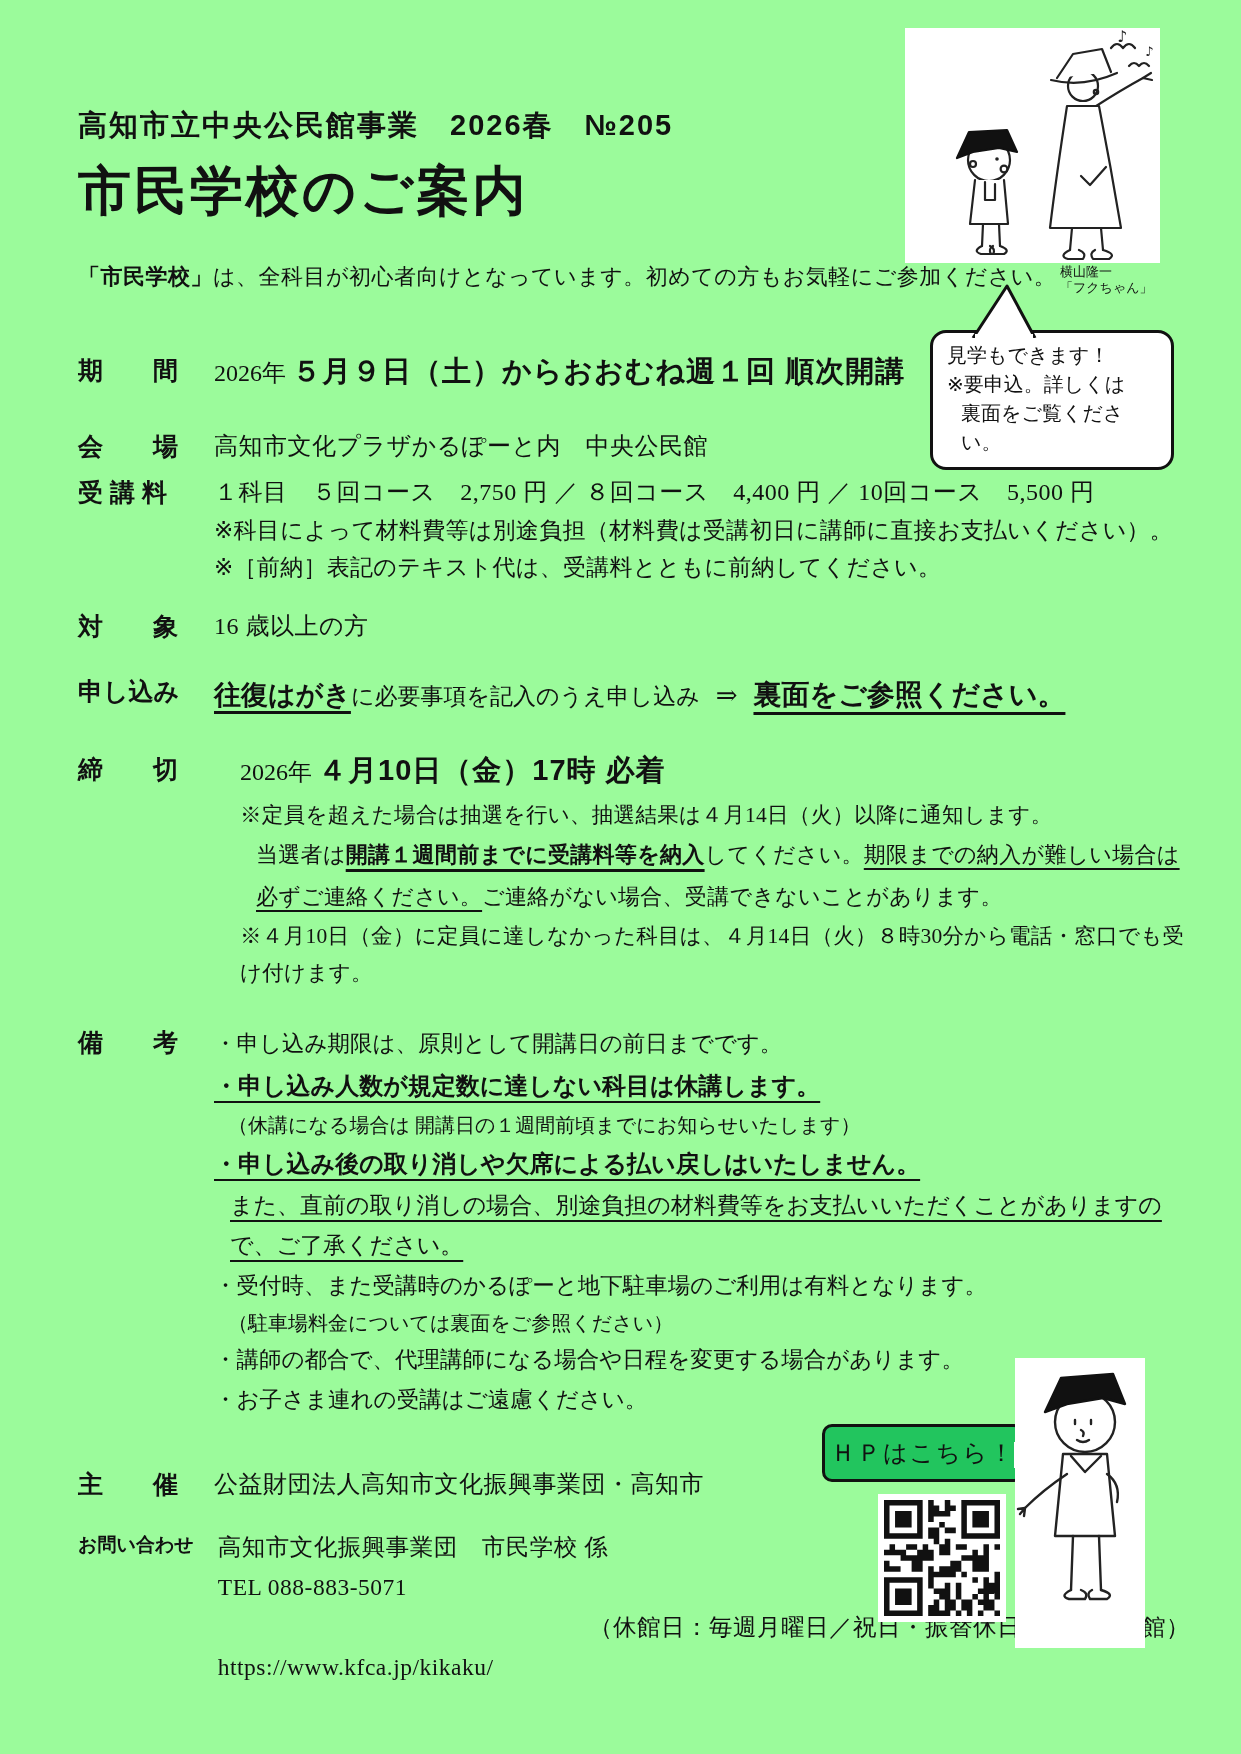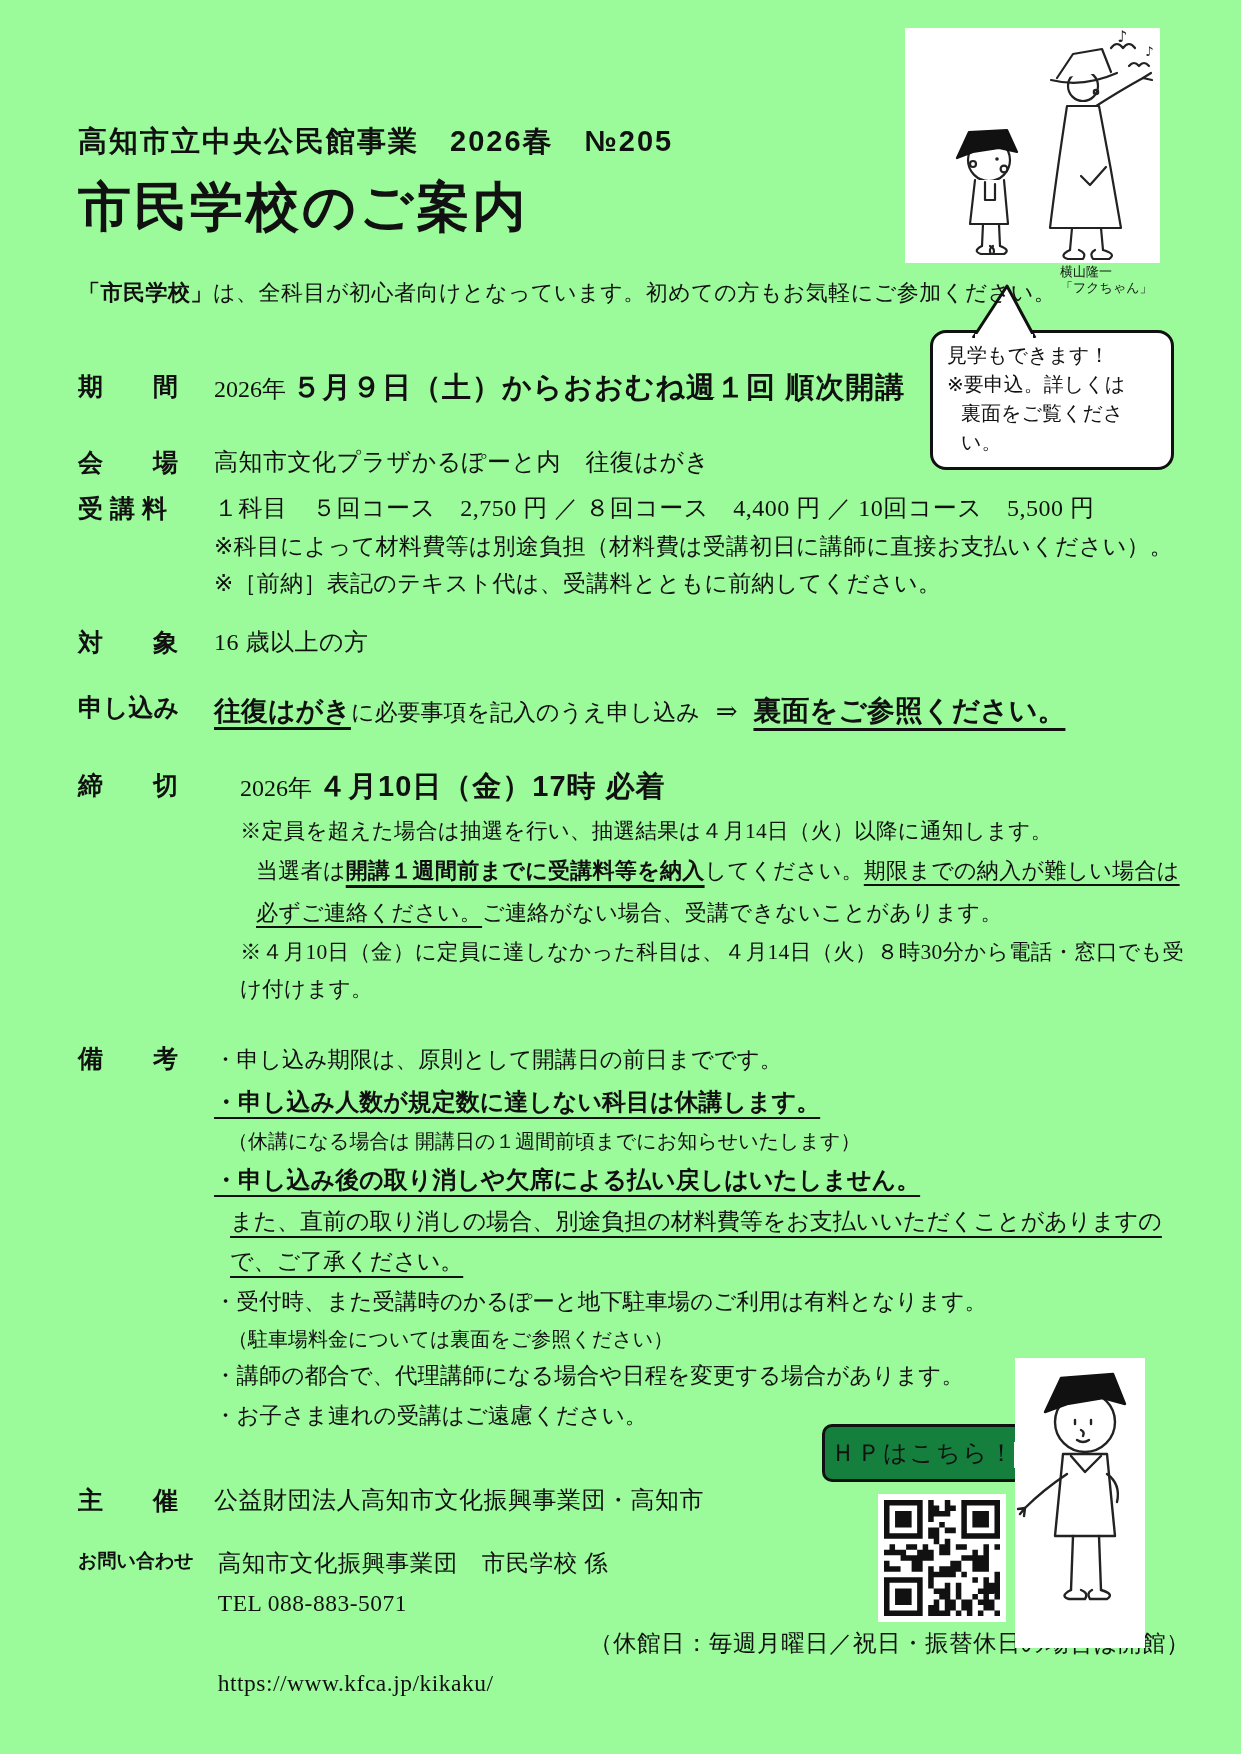--- a/index.html
+++ b/index.html
@@ -8,21 +8,21 @@
     width:1241px;height:1754px;
     background:#9BFB9B;
     color:#111;
     overflow:hidden;
     font-family:"Liberation Serif","DejaVu Serif",serif;
   }
   .gothic{font-family:"Liberation Sans","DejaVu Sans",sans-serif;}
   .mincho{font-family:"Liberation Serif","DejaVu Serif",serif;}
   .b{font-weight:bold;}
 
-  .main{position:absolute;left:78px;top:16px;width:1112px;}
+  .main{position:absolute;left:78px;top:0;width:1112px;}
 
   .program-line{margin-top:106px;font-size:29px;font-weight:bold;letter-spacing:2px;}
   .page-title{margin-top:10px;font-size:53px;font-weight:bold;letter-spacing:3px;}
   .intro{margin-top:34px;font-size:22px;letter-spacing:0.5px;}
   .intro .em{font-family:"Liberation Sans","DejaVu Sans",sans-serif;font-weight:bold;}
 
   .row{display:flex;align-items:flex-start;}
   .row-label{
     flex:0 0 112px;
     font-family:"Liberation Sans","DejaVu Sans",sans-serif;
@@ -102,21 +102,21 @@
     padding:8px 12px 10px 14px;
     font-family:"Liberation Sans","DejaVu Sans",sans-serif;
     font-size:20px;line-height:29px;
   }
   .visit-bubble .indent{padding-left:14px;}
   .bubble-tail-up{position:absolute;left:32px;top:-51px;}
 
   
   .hp-bubble{
     position:absolute;left:822px;top:1424px;width:196px;height:52px;
-    background:#15803d;border:3px solid #111;border-radius:10px;
+    background:#22c55e;border:3px solid #111;border-radius:10px;
     display:flex;align-items:center;justify-content:center;
     font-family:"Liberation Sans","DejaVu Sans",sans-serif;
     font-size:24px;letter-spacing:2px;
   }
   .bubble-tail-right{position:absolute;right:-49px;top:9px;}
   .qr-box{position:absolute;left:878px;top:1494px;width:128px;height:128px;background:#fff;padding:6px;box-sizing:border-box;}
   .qr-box svg{display:block;width:100%;height:100%;}
   .bottom-illo{position:absolute;left:1015px;top:1358px;width:130px;height:290px;background:#fff;}
 </style>
 </head>
@@ -188,21 +188,21 @@
       <div class="row-body">
         <div class="date-main mincho">
           <span>2026年</span>
           <span class="big">５月９日（土）からおおむね週１回 順次開講</span>
         </div>
       </div>
     </div>
 
     <div class="row mt-venue">
       <div class="row-label">会　　場</div>
-      <div class="row-body plain-main mincho">高知市文化プラザかるぽーと内　往復はがき</div>
+      <div class="row-body plain-main mincho">高知市文化プラザかるぽーと内　中央公民館</div>
     </div>
 
     <div class="row mt-fee">
       <div class="row-label">受 講 料</div>
       <div class="row-body">
         <div class="plain-main mincho">１科目　５回コース　2,750 円 ／ ８回コース　4,400 円 ／ 10回コース　5,500 円</div>
         <div class="note-gothic" style="margin-top:2px;">※科目によって材料費等は別途負担（材料費は受講初日に講師に直接お支払いください）。</div>
         <div class="note-gothic">※［前納］表記のテキスト代は、受講料とともに前納してください。</div>
       </div>
     </div>

